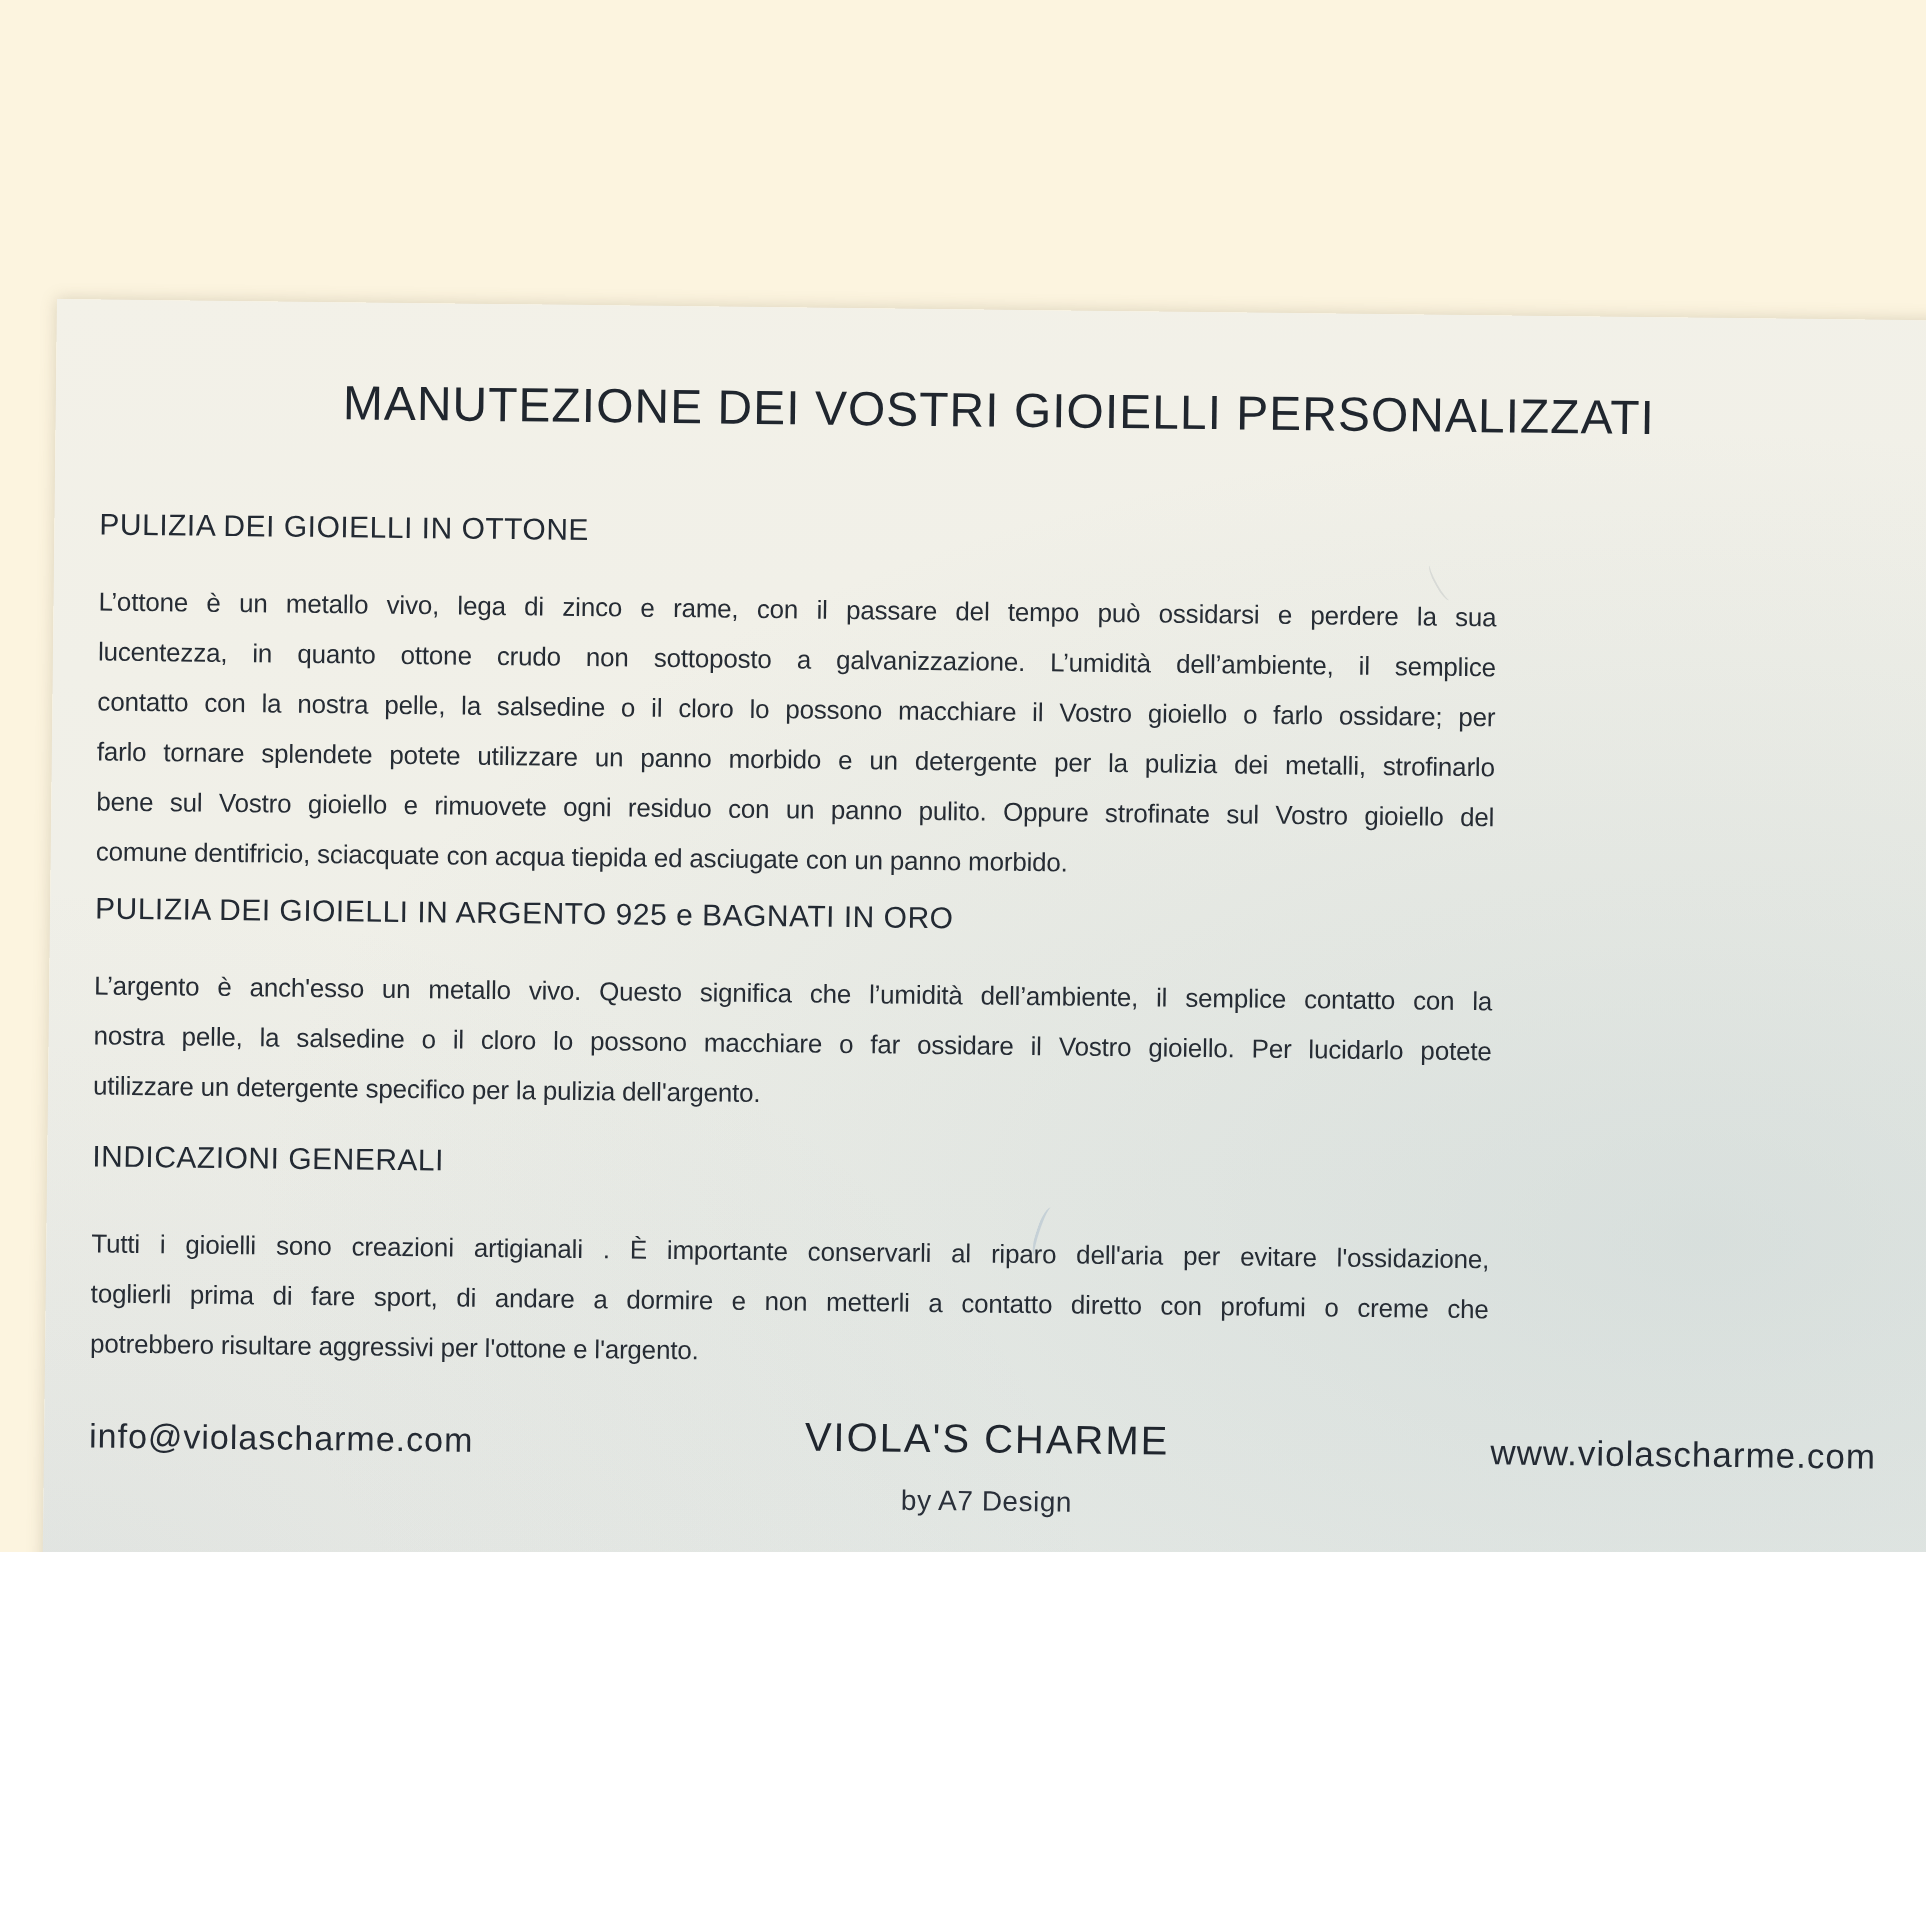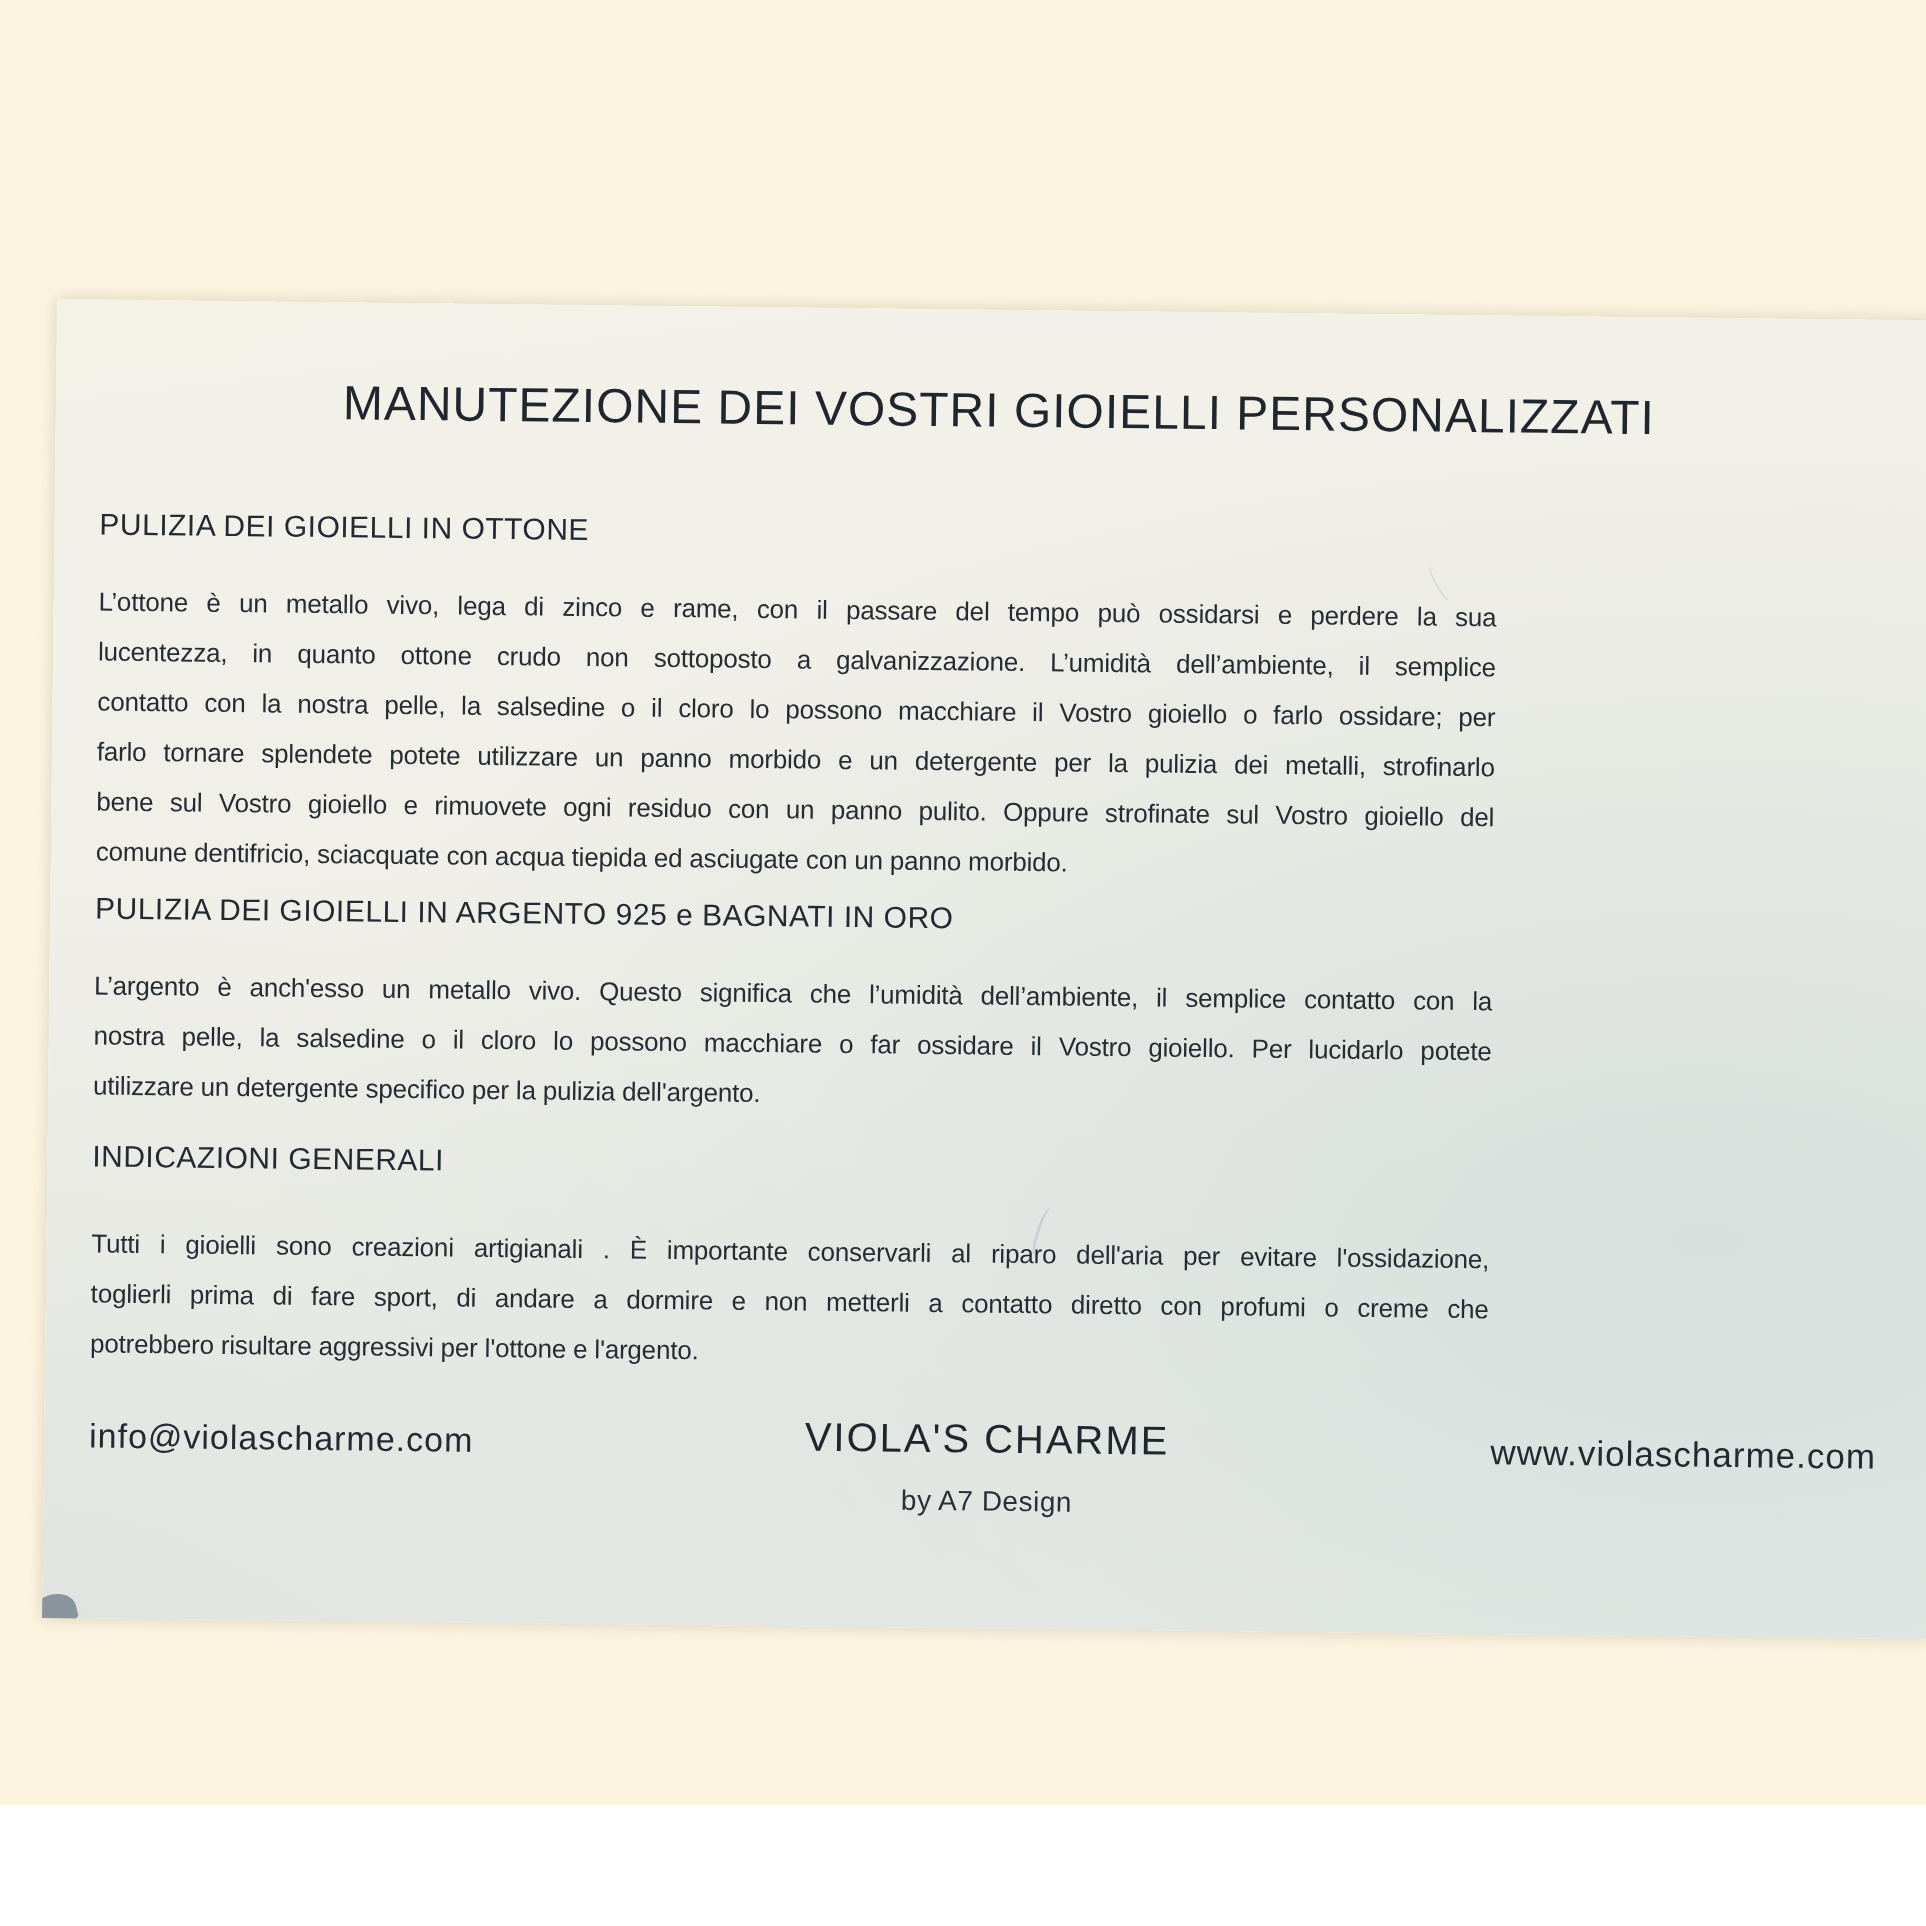--- a/index.html
+++ b/index.html
@@ -6,21 +6,21 @@
     margin: 0;
     padding: 0;
     width: 1927px;
     height: 1927px;
     overflow: hidden;
     font-family: "Liberation Sans", sans-serif;
   }
   .scene {
     position: relative;
     width: 1927px;
-    height: 1805px;
+    height: 1552px;
     background: #fcf4df;
     overflow: hidden;
   }
   .card {
     position: absolute;
     left: 57px;
     top: 299px;
     width: 1886px;
     height: 1319px;
     transform: rotate(0.65deg);

